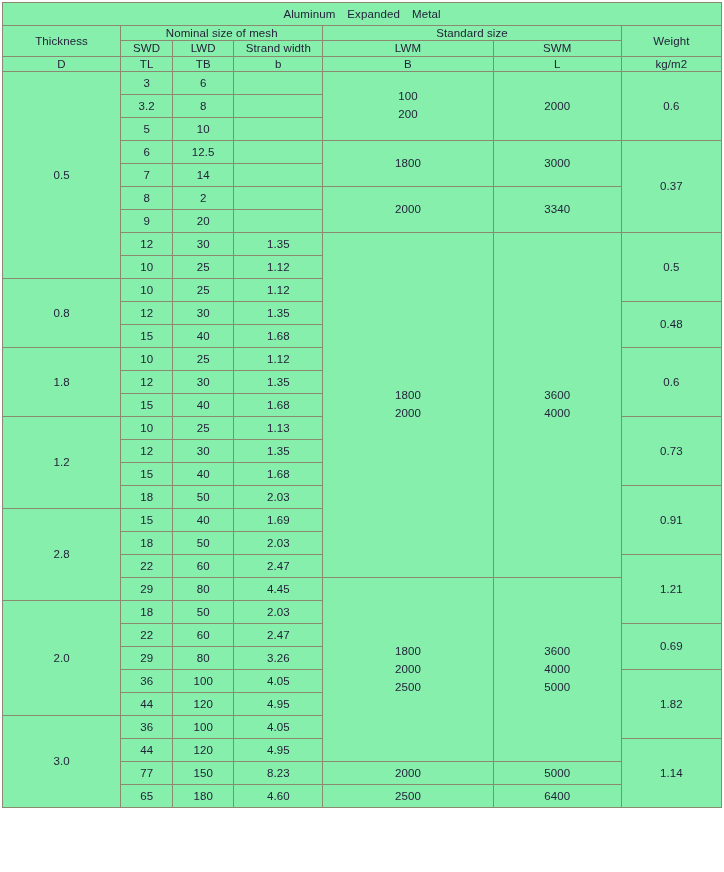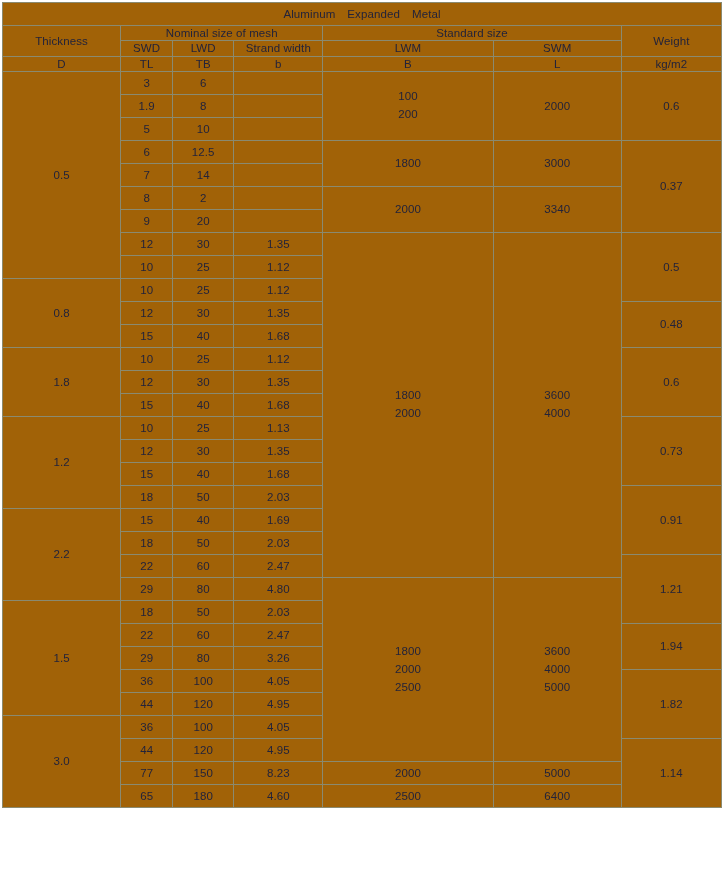--- a/index.html
+++ b/index.html
@@ -18,21 +18,21 @@
     position: relative;
     width: 724px;
     height: 872px;
     box-sizing: border-box;
     padding: 2px 2px 0 2px;
   }
   table.grid {
     border-collapse: collapse;
     table-layout: fixed;
     width: 720px;
-    background: #a16207;
+    background: #86efac;
   }
   table.grid td {
     border: 1px solid #8a8a70;
     text-align: center;
     vertical-align: middle;
     font-size: 11.5px;
     line-height: 1.25;
     padding: 0;
     color: #23233a;
     font-weight: 400;
@@ -103,21 +103,21 @@
           <td>6</td>
           <td></td>
           <td rowspan="3" class="multi">
             <span>100</span>
             <span>200</span>
           </td>
           <td rowspan="3">2000</td>
           <td rowspan="3">0.6</td>
         </tr>
         <tr class="r23">
-          <td>1.9</td>
+          <td>3.2</td>
           <td>8</td>
           <td></td>
         </tr>
         <tr class="r23">
           <td>5</td>
           <td>10</td>
           <td></td>
         </tr>
         <tr class="r23">
           <td>6</td>
@@ -214,62 +214,62 @@
           <td>40</td>
           <td>1.68</td>
         </tr>
         <tr class="r23">
           <td>18</td>
           <td>50</td>
           <td>2.03</td>
           <td rowspan="3">0.91</td>
         </tr>
         <tr class="r23">
-          <td rowspan="4">2.2</td>
+          <td rowspan="4">2.8</td>
           <td>15</td>
           <td>40</td>
           <td>1.69</td>
         </tr>
         <tr class="r23">
           <td>18</td>
           <td>50</td>
           <td>2.03</td>
         </tr>
         <tr class="r23">
           <td>22</td>
           <td>60</td>
           <td>2.47</td>
           <td rowspan="3">1.21</td>
         </tr>
         <tr class="r23">
           <td>29</td>
           <td>80</td>
-          <td>4.80</td>
+          <td>4.45</td>
           <td rowspan="8" class="multi">
             <span>1800</span>
             <span>2000</span>
             <span>2500</span>
           </td>
           <td rowspan="8" class="multi">
             <span>3600</span>
             <span>4000</span>
             <span>5000</span>
           </td>
         </tr>
         <tr class="r23">
-          <td rowspan="5">1.5</td>
+          <td rowspan="5">2.0</td>
           <td>18</td>
           <td>50</td>
           <td>2.03</td>
         </tr>
         <tr class="r23">
           <td>22</td>
           <td>60</td>
           <td>2.47</td>
-          <td rowspan="2">1.94</td>
+          <td rowspan="2">0.69</td>
         </tr>
         <tr class="r23">
           <td>29</td>
           <td>80</td>
           <td>3.26</td>
         </tr>
         <tr class="r23">
           <td>36</td>
           <td>100</td>
           <td>4.05</td>

